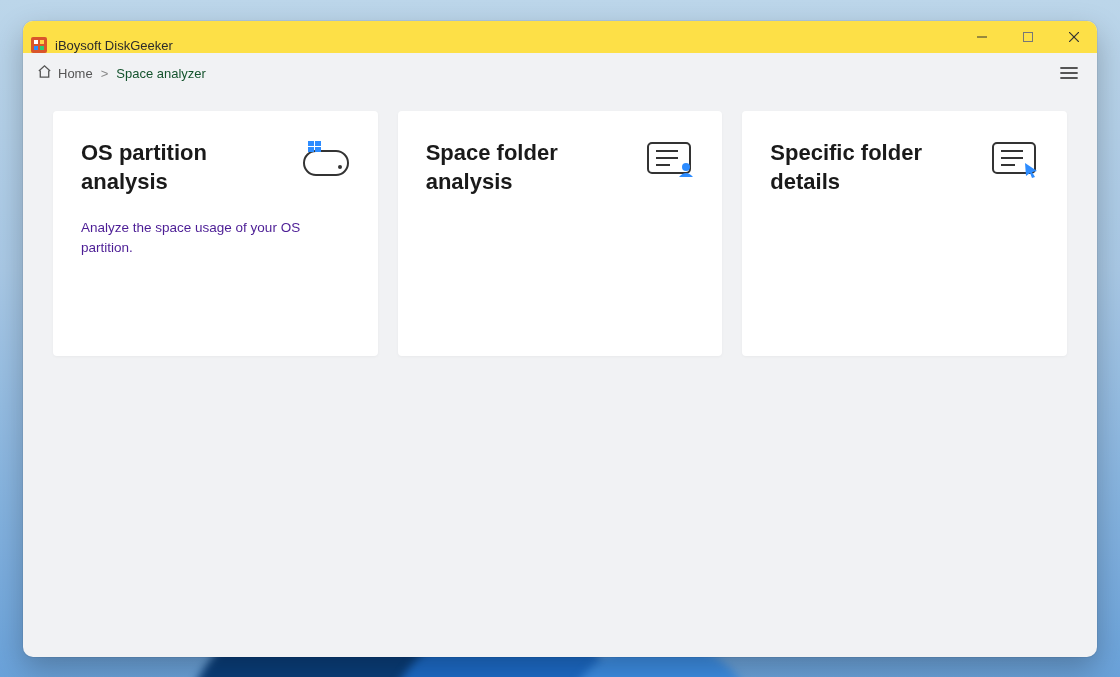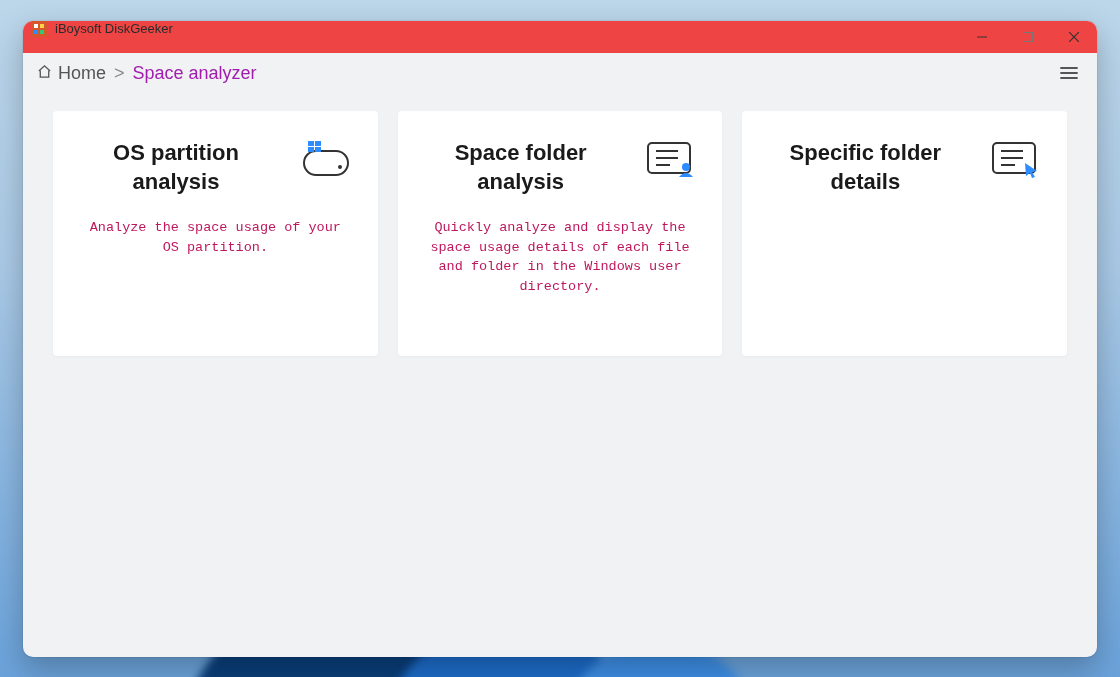--- a/index.html
+++ b/index.html
@@ -24,23 +24,23 @@
     box-shadow:0 12px 30px rgba(0,0,0,0.25), 0 0 0 1px rgba(0,0,0,0.05);
     overflow:hidden;
     display:flex;
     flex-direction:column;
   }
 
   
   .titlebar {
     height:32px;
     display:flex;
-    align-items:flex-start;
+    align-items:flex-end;
     padding-left:8px;
-    background:#ef4444;
+    background:#fde047;
     color:#2b2b2b;
     font-size:13px;
     position:relative;
   }
   .titlebar .app-icon {
     width:16px; height:16px; margin-right:8px;
     display:inline-flex; align-items:center; justify-content:center;
   }
   .titlebar .controls { position:absolute; right:0; top:0; height:32px; display:flex; }
   .titlebar .controls .wc {
@@ -49,35 +49,34 @@
   }
   .titlebar .controls .wc svg { display:block; }
 
   
   .toolbar {
     height:40px;
     display:flex;
     align-items:center;
     padding:0 14px;
     color:#555;
-    font-size:18px;
+    font-size:13px;
   }
   .toolbar .crumb { display:flex; align-items:center; gap:6px; }
   .toolbar .sep { margin:0 8px; color:#888; }
   .toolbar .hamburger { margin-left:auto; display:flex; align-items:center; justify-content:center; width:28px; height:28px; }
 
   
   .content {
     flex:1;
     padding:18px 30px 30px 30px;
   }
   .cards {
     display:flex;
     gap:20px;
-    text-align:center;
   }
   .card {
     background:#ffffff;
     border-radius:4px;
     flex:1;
     min-height:245px;
     padding:28px 28px 24px 28px;
     box-shadow:0 1px 3px rgba(0,0,0,0.04);
     display:flex;
     flex-direction:column;
@@ -92,23 +91,22 @@
   .card-title {
     font-size:22px;
     font-weight:600;
     color:#1a1a1a;
     line-height:1.3;
     max-width:190px;
   }
   .card-icon { width:48px; height:40px; flex-shrink:0; }
   .card-desc {
     font-size:13.5px;
-    color:#be185d;
+    color:#4c1d95;
     line-height:1.45;
-    font-family:Liberation Mono, monospace;
   }
 </style>
 </head>
 <body>
 
 <div class="blob b1"></div>
 <div class="blob b2"></div>
 <div class="blob b3"></div>
 
 <div class="window">
@@ -148,21 +146,21 @@
     <span class="crumb">
       <span>
         <svg width="15" height="15" viewBox="0 0 16 16" fill="none" stroke="#555" stroke-width="1.4">
           <path d="M2 7.5 L8 2 L14 7.5"></path>
           <path d="M3.5 7 V14 H12.5 V7"></path>
         </svg>
       </span>
       <span>Home</span>
     </span>
     <span class="sep">&gt;</span>
-    <span style="color:#a21caf;">Space analyzer</span>
+    <span style="color:#14532d;">Space analyzer</span>
 
     <div class="hamburger">
       <svg width="18" height="14" viewBox="0 0 18 14" stroke="#555" stroke-width="1.8" stroke-linecap="round">
         <line x1="1" y1="2" x2="17" y2="2"></line>
         <line x1="1" y1="7" x2="17" y2="7"></line>
         <line x1="1" y1="12" x2="17" y2="12"></line>
       </svg>
     </div>
   </div>
 
@@ -194,21 +192,20 @@
             <svg viewBox="0 0 48 40" width="48" height="40">
               <rect x="2" y="4" width="42" height="30" rx="4" fill="none" stroke="#333" stroke-width="2"></rect>
               <line x1="10" y1="12" x2="32" y2="12" stroke="#333" stroke-width="2"></line>
               <line x1="10" y1="19" x2="32" y2="19" stroke="#333" stroke-width="2"></line>
               <line x1="10" y1="26" x2="24" y2="26" stroke="#333" stroke-width="2"></line>
               <circle cx="40" cy="28" r="4" fill="#2d8cff"></circle>
               <path d="M33 38 q7 -8 14 0" fill="#2d8cff"></path>
             </svg>
           </div>
         </div>
-        <div class="card-desc">Quickly analyze and display the space usage details of each file and folder in the Windows user directory.</div>
       </div>
 
       <div class="card">
         <div class="card-head">
           <div class="card-title">Specific folder details</div>
           <div class="card-icon">
             <svg viewBox="0 0 48 40" width="48" height="40">
               <rect x="2" y="4" width="42" height="30" rx="4" fill="none" stroke="#333" stroke-width="2"></rect>
               <line x1="10" y1="12" x2="32" y2="12" stroke="#333" stroke-width="2"></line>
               <line x1="10" y1="19" x2="32" y2="19" stroke="#333" stroke-width="2"></line>

